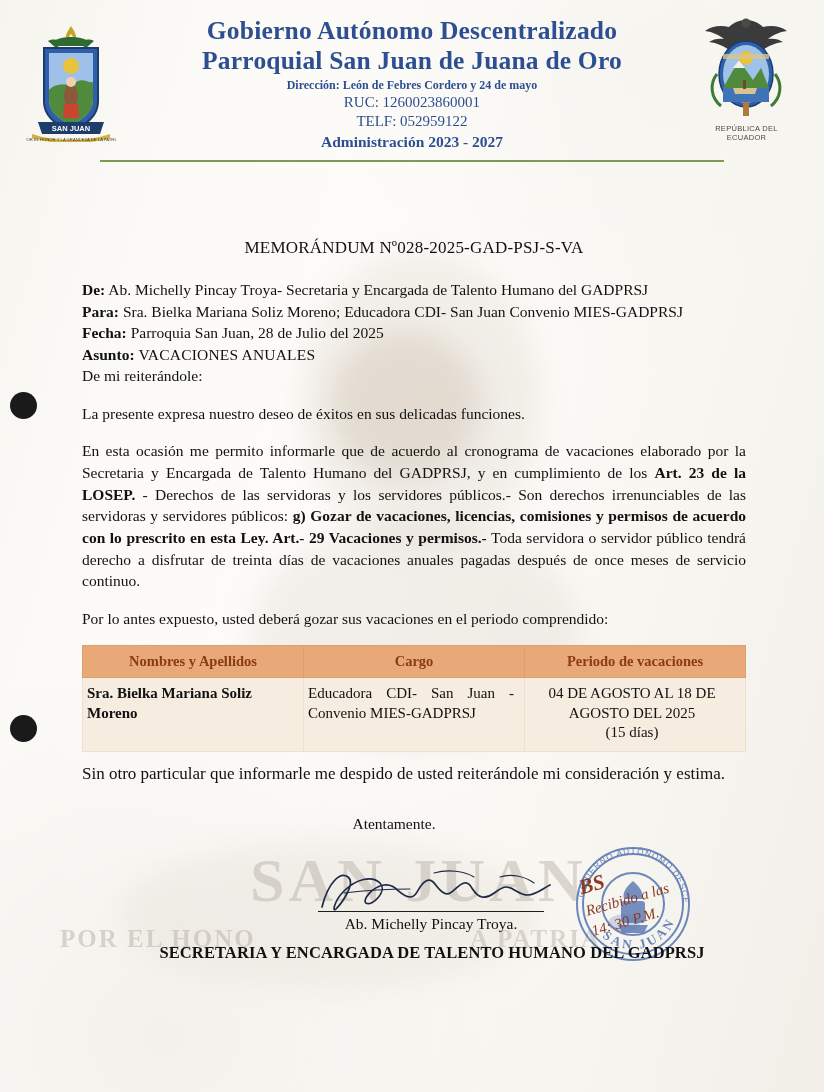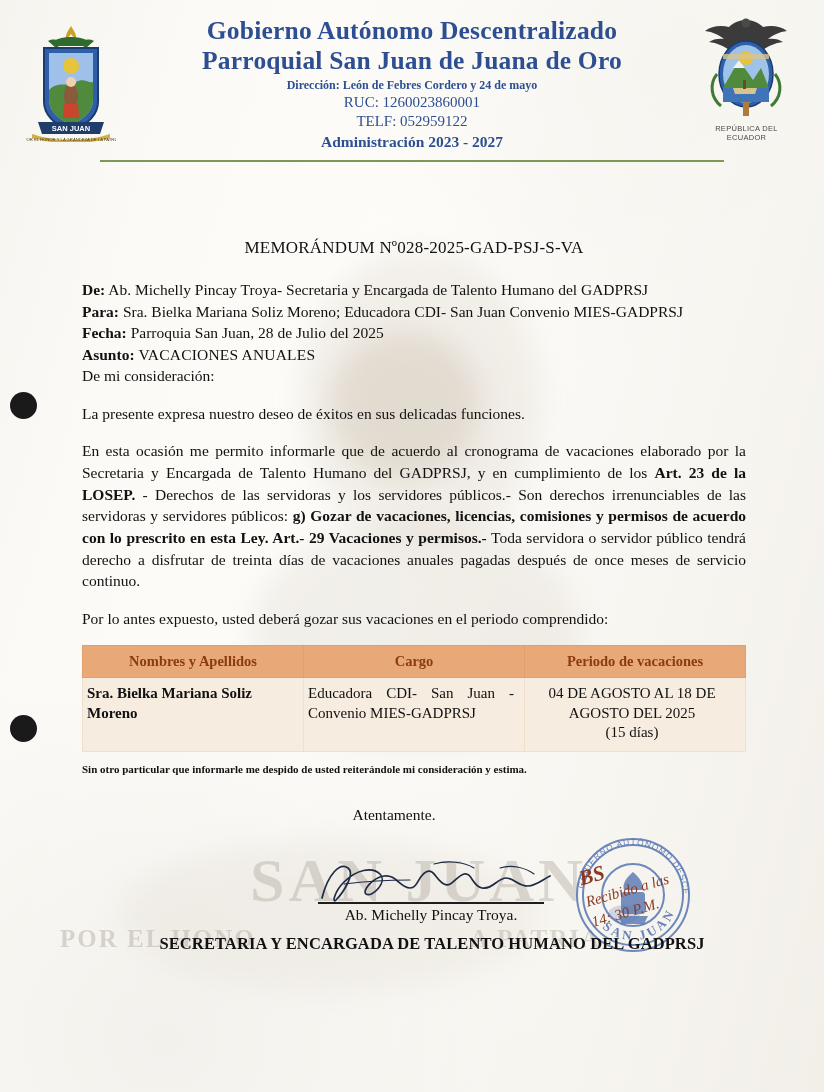--- a/index.html
+++ b/index.html
@@ -191,25 +191,24 @@
     padding: 6px 10px 8px 4px;
     vertical-align: top;
     border: 1px solid #efe0cd;
     line-height: 1.3;
   }
   table.vac td.c1 { font-weight: bold; width: 33%; }
   table.vac td.c2 { width: 34%; text-align: justify; }
   table.vac td.c3 { width: 33%; text-align: center; }
 
   .closing {
-    font-size: 11px;
+    font-size: 17px;
     line-height: 1.4;
     text-align: justify;
     margin-top: 10px;
-    font-weight: bold;
   }
 
   
   .sign-zone {
     position: relative;
     height: 175px;
     margin-top: 29px;
   }
   .atentamente {
     text-align: center;
@@ -372,21 +371,21 @@
           <span>Sra. Bielka Mariana Soliz Moreno; Educadora CDI- San Juan Convenio MIES-GADPRSJ</span>
         </p>
         <p>
           <span class="lbl">Fecha:</span>
           <span>Parroquia San Juan, 28 de Julio del 2025</span>
         </p>
         <p>
           <span class="lbl">Asunto:</span>
           <span class="asunto-val">VACACIONES ANUALES</span>
         </p>
-        <p class="consider">De mi consideración:</p>
+        <p class="consider">De mi reiterándole:</p>
       </div>
 
       <p class="para">La presente expresa nuestro deseo de éxitos en sus delicadas funciones.</p>
 
       <p class="para tight"><span>En esta ocasión me permito informarle que de acuerdo al cronograma de vacaciones elaborado por la Secretaria y Encargada de Talento Humano del GADPRSJ, y  en cumplimiento de los </span><span class="bi">Art. 23 de la LOSEP.</span><span class="i"> - Derechos de las servidoras y los servidores públicos.- Son derechos irrenunciables de las servidoras y servidores públicos:</span><span class="bi"> g) Gozar de vacaciones, licencias, comisiones y permisos de acuerdo con lo prescrito en esta Ley. </span><span class="bi">Art.- 29 Vacaciones y permisos.-</span><span class="i"> Toda servidora o servidor público tendrá derecho a disfrutar de treinta días de vacaciones anuales pagadas después de once meses de servicio continuo.</span></p>
 
       <p class="para tight">Por lo antes expuesto, usted deberá gozar sus vacaciones en el periodo comprendido:</p>
 
       <table class="vac">
         <thead>

